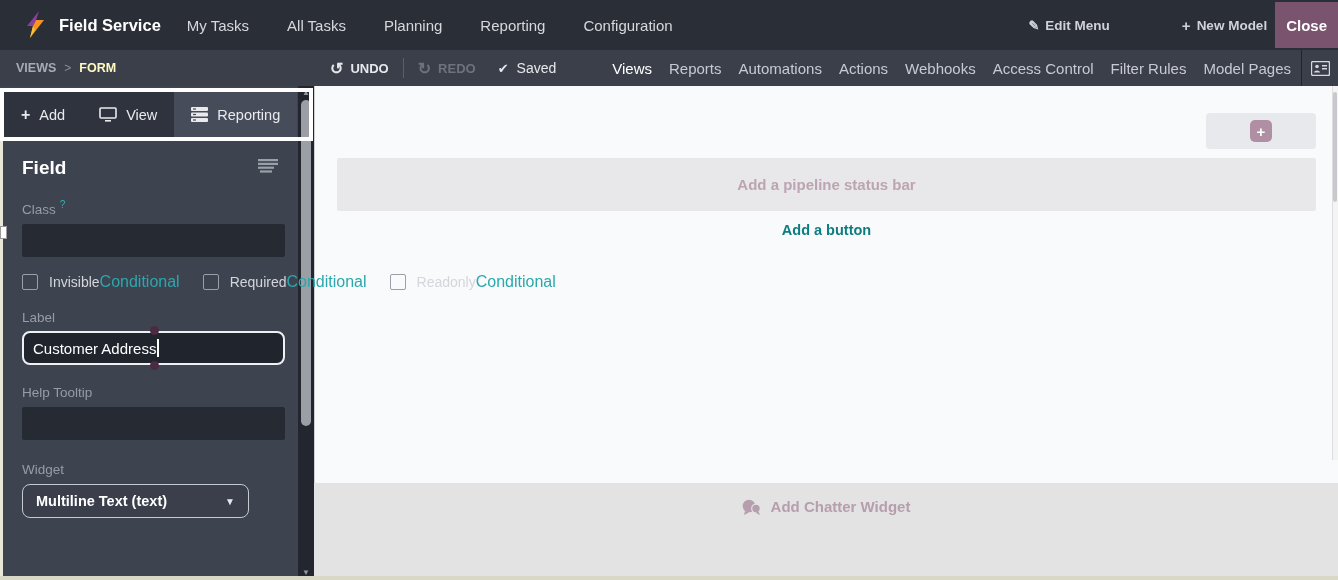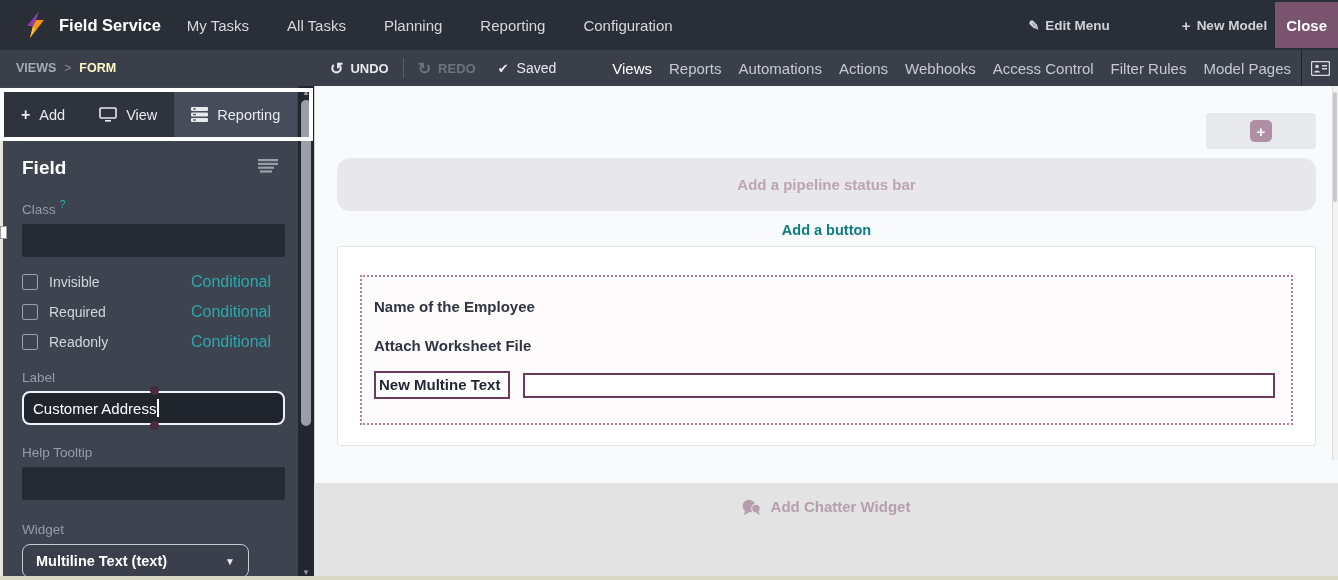--- a/index.html
+++ b/index.html
@@ -63,21 +63,21 @@
   .field-header { display:flex; align-items:center; justify-content:space-between; height:26px; }
   .field-title { color:#fff; font-size:19px; font-weight:700; }
   .align-icon { cursor:pointer; padding-right:6px; }
 
   .grp-label { color:#979ca6; font-size:13.5px; }
   .hint { color:#2fb0b5; font-size:10px; vertical-align:super; margin-left:4px; cursor:pointer; }
   .dark-input { width:263px; height:33px; background:#262a33; border:none; border-radius:2px; margin-top:6px;
     color:#e6e8ec; font-family:"Liberation Sans",sans-serif; font-size:14px; padding:0 9px; }
 
   .class-group { margin-top:18px; }
-  .toggles { margin-top:14px; display:flex; flex-direction:column; gap:9px; width:263px; }
+  .toggles { margin-top:14px; display:flex; gap:9px; width:263px; }
   .toggle-row { display:flex; align-items:center; height:21px; }
   .checkbox { width:16px; height:16px; border:1.5px solid #9aa0a8; border-radius:2px; background:transparent; cursor:pointer; flex:none; }
   .toggle-label { color:#d3d6db; font-size:14px; margin-left:11px; cursor:pointer; }
   .conditional { margin-left:auto; margin-right:14px; color:#2aa8ad; font-size:16px; cursor:pointer; }
 
   .label-group { margin-top:16px; }
   .focused-input { position:relative; width:263px; height:34px; margin-top:5px; background:#20242d;
     border:2px solid #eef0f3; border-radius:8px; display:flex; align-items:center; padding:10px 9px; cursor:text; }
   .focused-input .value { color:#fff; font-size:15px; white-space:nowrap; }
   .caret-bar { display:inline-block; width:1.5px; height:18px; background:#fff; margin-left:1px; }
@@ -94,21 +94,21 @@
   .edge-left-strip { position:absolute; left:0; top:141px; width:3px; height:439px; background:#e8e7d8; z-index:8; }
   .edge-bottom-strip { position:absolute; left:0; top:576px; width:1338px; height:4px; background:#d9d8c6; z-index:8; }
   .edge-handle { position:absolute; left:0; top:226px; width:7px; height:13px; background:#ffffff; border:1px solid #9a9a9a; z-index:9; }
 
   
   .main { position:absolute; top:86px; left:314px; width:1024px; height:494px; background:#f9fafb; border-left:1px solid #cfd0d4; }
   .plus-box { position:absolute; top:27px; right:22px; width:110px; height:36px; background:#e8e9ed; border-radius:4px;
     display:flex; align-items:center; justify-content:center; cursor:pointer; }
   .plus-chip { width:22px; height:22px; background:#b08ea3; border-radius:5px; color:#fff; font-size:15px; font-weight:700;
     display:flex; align-items:center; justify-content:center; line-height:1; }
-  .pipeline-bar { position:absolute; top:72px; left:22px; right:22px; height:53px; background:#e8e8ea; border-radius:13px;
+  .pipeline-bar { position:absolute; top:72px; left:22px; right:22px; height:53px; background:#e8e8ea; border-radius:2px;
     display:flex; align-items:center; justify-content:center; cursor:pointer; }
   .pipeline-bar span { color:#bda4b2; font-size:15px; font-weight:700; }
   .add-button-link { position:absolute; top:135px; left:0; right:0; text-align:center; }
   .add-button-link span { color:#0e7d82; font-size:14.5px; font-weight:600; cursor:pointer; }
 
   .form-card { position:absolute; top:160px; left:22px; right:22px; height:200px; background:#fff;
     border:1px solid #e3e4e8; border-radius:3px; }
   .dotted-zone { position:absolute; top:28px; left:22px; right:22px; height:150px;
     border:2px dotted #b27ba0; background:#fdfbfc; padding:21px 14px 0 12px; }
   .fform-label { color:#2f3542; font-size:15px; font-weight:600; cursor:pointer; }
@@ -308,30 +308,20 @@
     </div>
 
     <div class="pipeline-bar">
       <span>Add a pipeline status bar</span>
     </div>
 
     <div class="add-button-link">
       <span>Add a button</span>
     </div>
 
-    <div class="form-card">
-      <div class="dotted-zone">
-        <div class="fform-label lbl-1">Name of the Employee</div>
-        <div class="fform-label lbl-2">Attach Worksheet File</div>
-        <div class="field-row">
-          <span class="sel-label-box">New Multine Text</span>
-          <div class="sel-input"></div>
-        </div>
-      </div>
-    </div>
 
     <div class="chatter">
       <div class="chatter-inner">
         <svg width="19" height="16" viewBox="0 0 19 16">
           <circle cx="7" cy="7" r="6.3" fill="#b69eac"></circle>
           <path d="M3 12 L2 16 L7 13.5 Z" fill="#b69eac"></path>
           <circle cx="14" cy="9.5" r="4.3" fill="#b69eac" stroke="#e3e3e4" stroke-width="1.2"></circle>
           <path d="M16.5 12.5 L18 16 L13.5 13.8 Z" fill="#b69eac"></path>
         </svg>
         <span>Add Chatter Widget</span>

